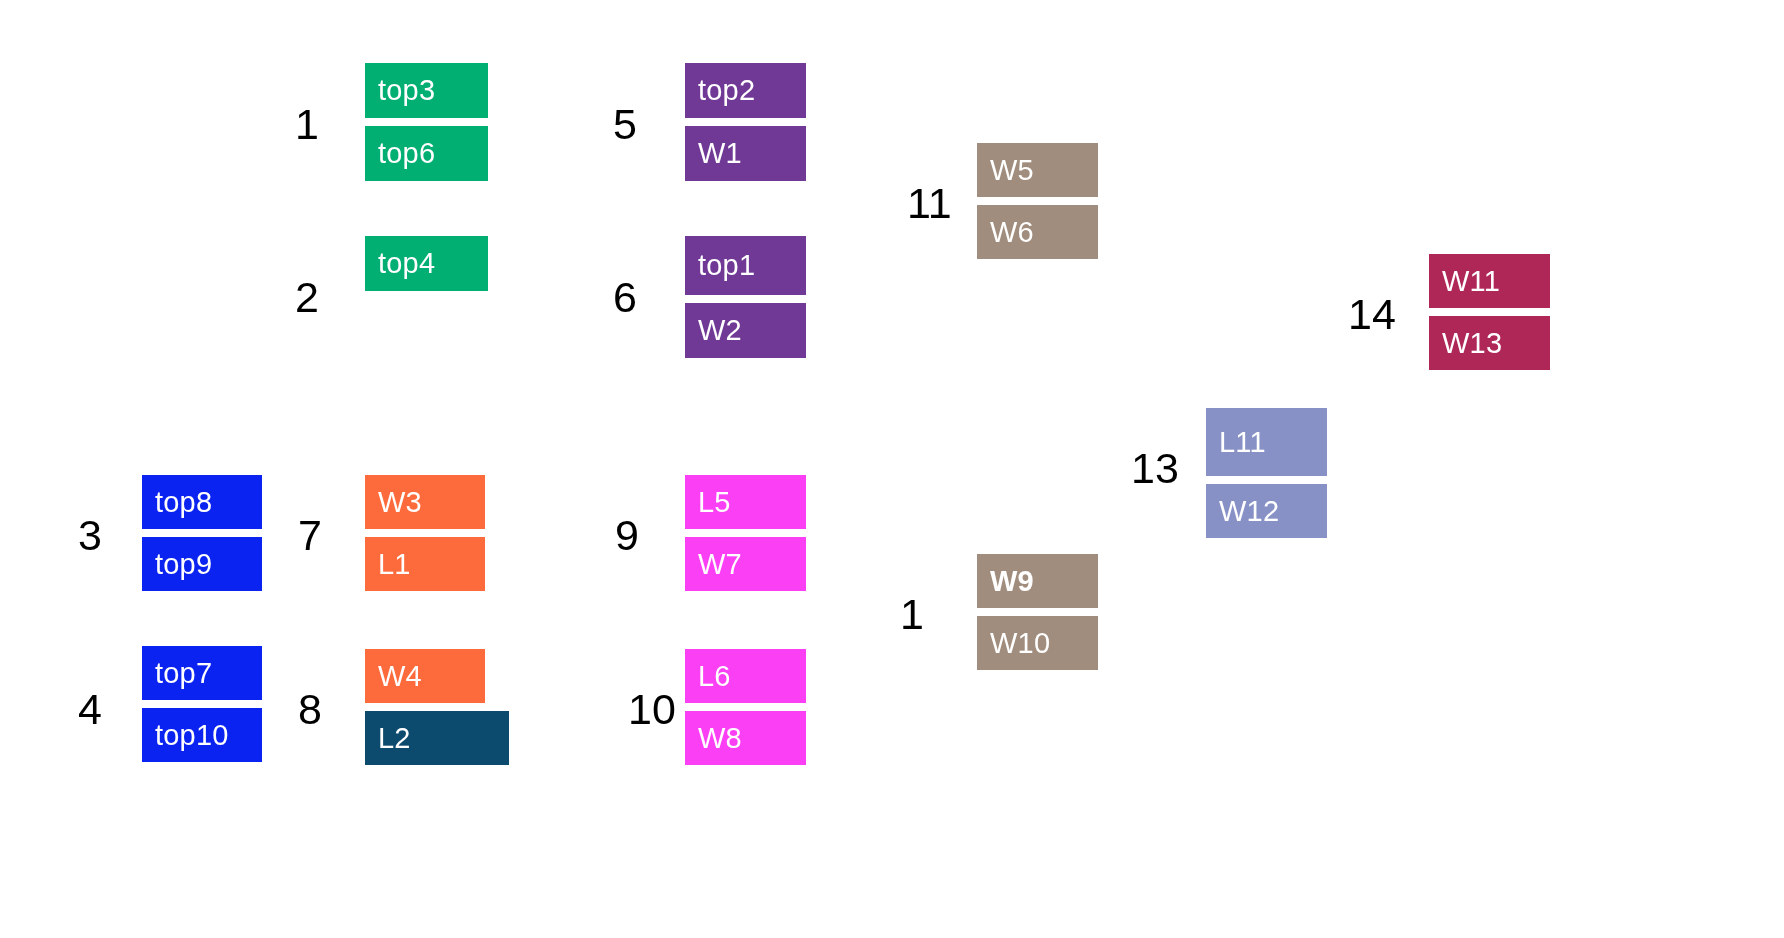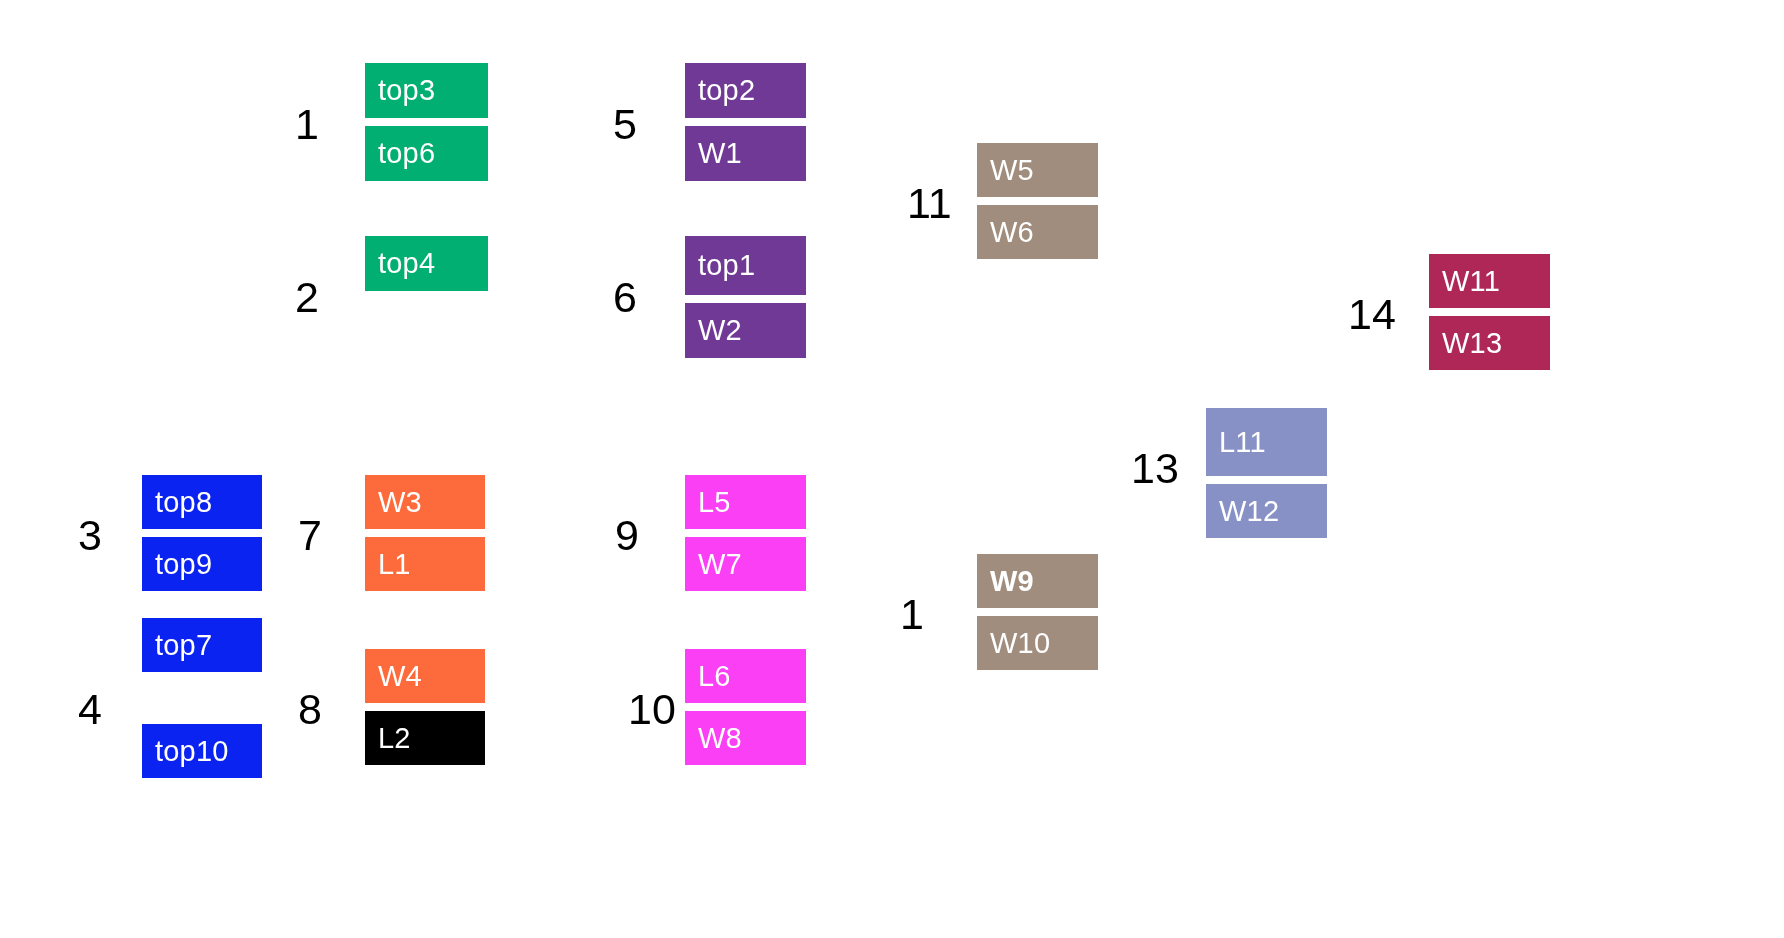--- a/index.html
+++ b/index.html
@@ -70,21 +70,21 @@
     </div>
     <div class="match-group" style="left: 0px; top: 0px;">
       <div class="match-number" style="left: 78px; top: 535px; color: rgb(0, 0, 0);">3</div>
       <div class="slot-stack" style="left: 134px; top: 475px;">
         <div class="slot top-slot" style="width: 120px; height: 54px; background: rgb(11, 35, 240); color: rgb(255, 255, 255);">top8</div>
         <div class="slot" style="width: 120px; height: 54px; background: rgb(11, 35, 240); color: rgb(255, 255, 255);">top9</div>
       </div>
     </div>
     <div class="match-group" style="left: 0px; top: 0px;">
       <div class="match-number" style="left: 78px; top: 709px; color: rgb(0, 0, 0);">4</div>
-      <div class="slot-stack" style="left: 134px; top: 618px; gap: 44px;">
+      <div class="slot-stack" style="left: 134px; top: 646px;">
         <div class="slot top-slot" style="width: 120px; height: 54px; background: rgb(11, 35, 240); color: rgb(255, 255, 255);">top7</div>
         <div class="slot" style="width: 120px; height: 54px; background: rgb(11, 35, 240); color: rgb(255, 255, 255);">top10</div>
       </div>
     </div>
     <div class="match-group" style="left: 0px; top: 0px;">
       <div class="match-number" style="left: 613px; top: 124px; color: rgb(0, 0, 0);">5</div>
       <div class="slot-stack" style="left: 677px; top: 63px;">
         <div class="slot top-slot" style="width: 121px; height: 55px; background: rgb(112, 57, 150); color: rgb(255, 255, 255);">top2</div>
         <div class="slot" style="width: 121px; height: 55px; background: rgb(112, 57, 150); color: rgb(255, 255, 255);">W1</div>
       </div>
@@ -100,21 +100,21 @@
       <div class="match-number" style="left: 298px; top: 535px; color: rgb(0, 0, 0);">7</div>
       <div class="slot-stack" style="left: 357px; top: 475px;">
         <div class="slot top-slot" style="width: 120px; height: 54px; background: rgb(253, 106, 59); color: rgb(255, 255, 255);">W3</div>
         <div class="slot" style="width: 120px; height: 54px; background: rgb(253, 106, 59); color: rgb(255, 255, 255);">L1</div>
       </div>
     </div>
     <div class="match-group" style="left: 0px; top: 0px;">
       <div class="match-number" style="left: 298px; top: 709px; color: rgb(0, 0, 0);">8</div>
       <div class="slot-stack" style="left: 357px; top: 649px;">
         <div class="slot top-slot" style="width: 120px; height: 54px; background: rgb(253, 106, 59); color: rgb(255, 255, 255);">W4</div>
-        <div class="slot" style="width: 120px; height: 54px; background: #000000; color: rgb(255, 255, 255);">L2</div>
+        <div class="slot" style="width: 144px; height: 54px; background: #0c4a6e; color: rgb(255, 255, 255);">L2</div>
       </div>
     </div>
     <div class="match-group" style="left: 0px; top: 0px;">
       <div class="match-number" style="left: 615px; top: 535px; color: rgb(0, 0, 0);">9</div>
       <div class="slot-stack" style="left: 677px; top: 475px;">
         <div class="slot top-slot" style="width: 121px; height: 54px; background: rgb(251, 63, 245); color: rgb(255, 255, 255);">L5</div>
         <div class="slot" style="width: 121px; height: 54px; background: rgb(251, 63, 245); color: rgb(255, 255, 255);">W7</div>
       </div>
     </div>
     <div class="match-group" style="left: 0px; top: 0px;">

